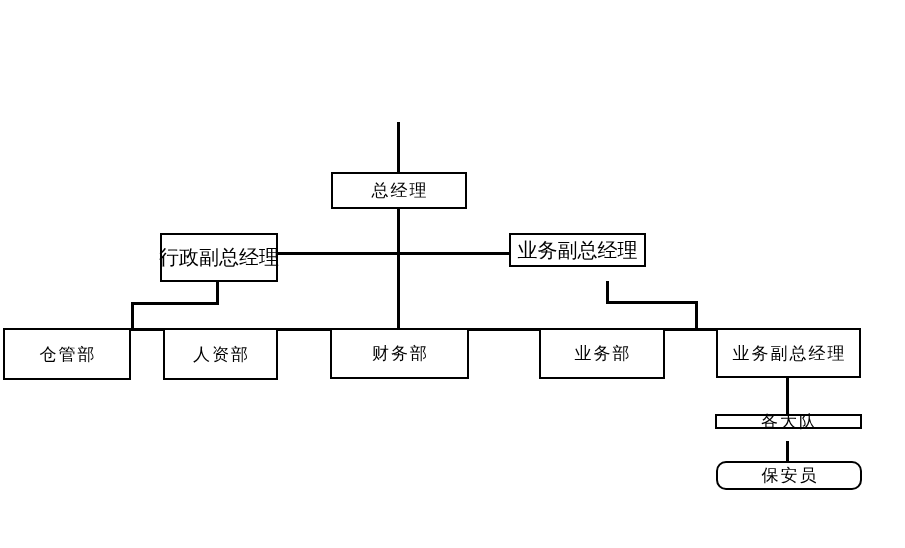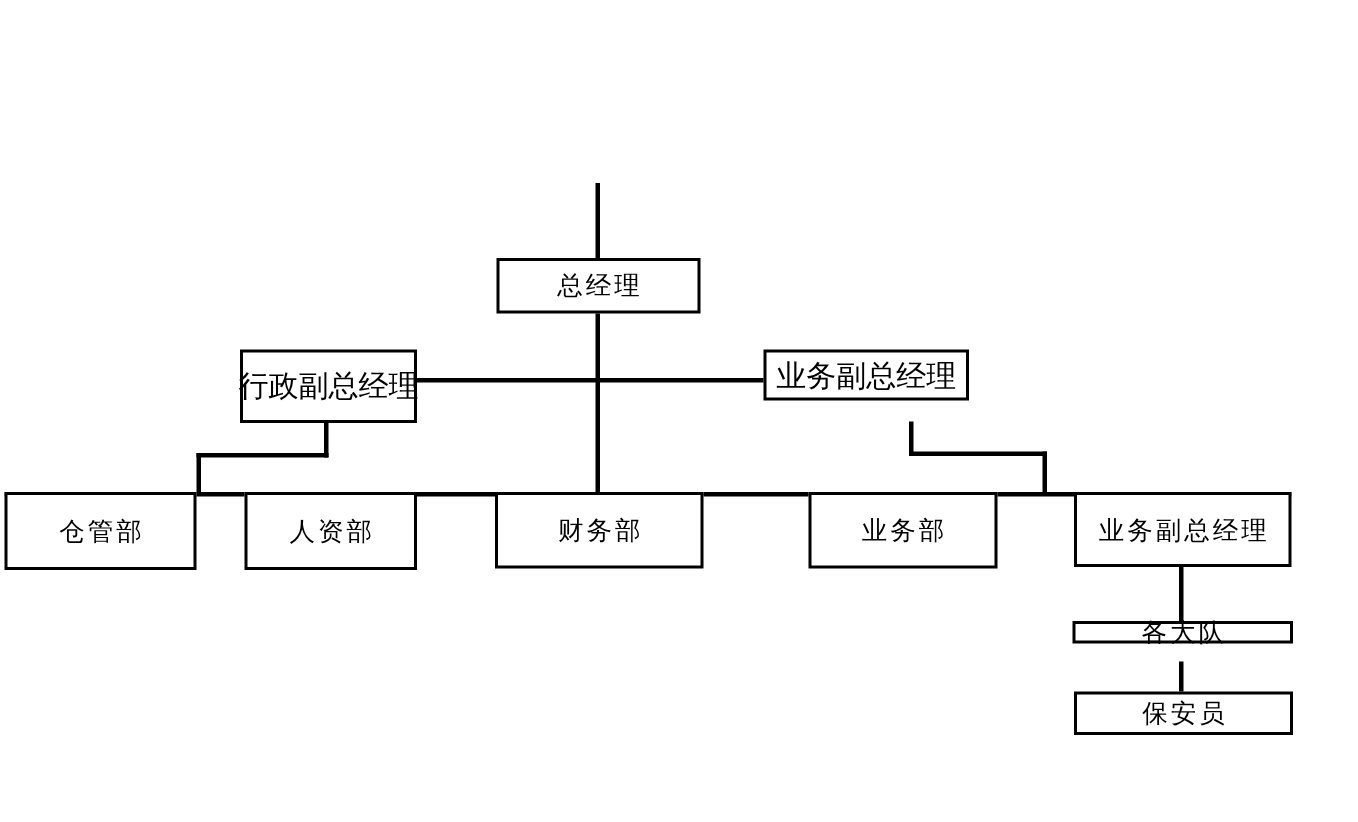--- a/index.html
+++ b/index.html
@@ -62,15 +62,15 @@
   <div class="node" style="left:330px; top:328px; width:139px; height:51px;">财务部</div>
 
   <div class="node" style="left:163px; top:328px; width:115px; height:52px;">人资部</div>
 
   <div class="node" style="left:539px; top:328px; width:126px; height:51px;">业务部</div>
 
   <div class="node" style="left:716px; top:328px; width:145px; height:50px;">业务副总经理</div>
 
   <div class="node" style="left:715px; top:414px; width:147px; height:15px;">各大队</div>
 
-  <div class="node" style="left:716px; top:461px; width:146px; height:29px;">保安员</div>
+  <div class="node" style="left:716px; top:461px; width:146px; height:29px;border-radius:10px;">保安员</div>
 
 </div>
 
 </body></html>

